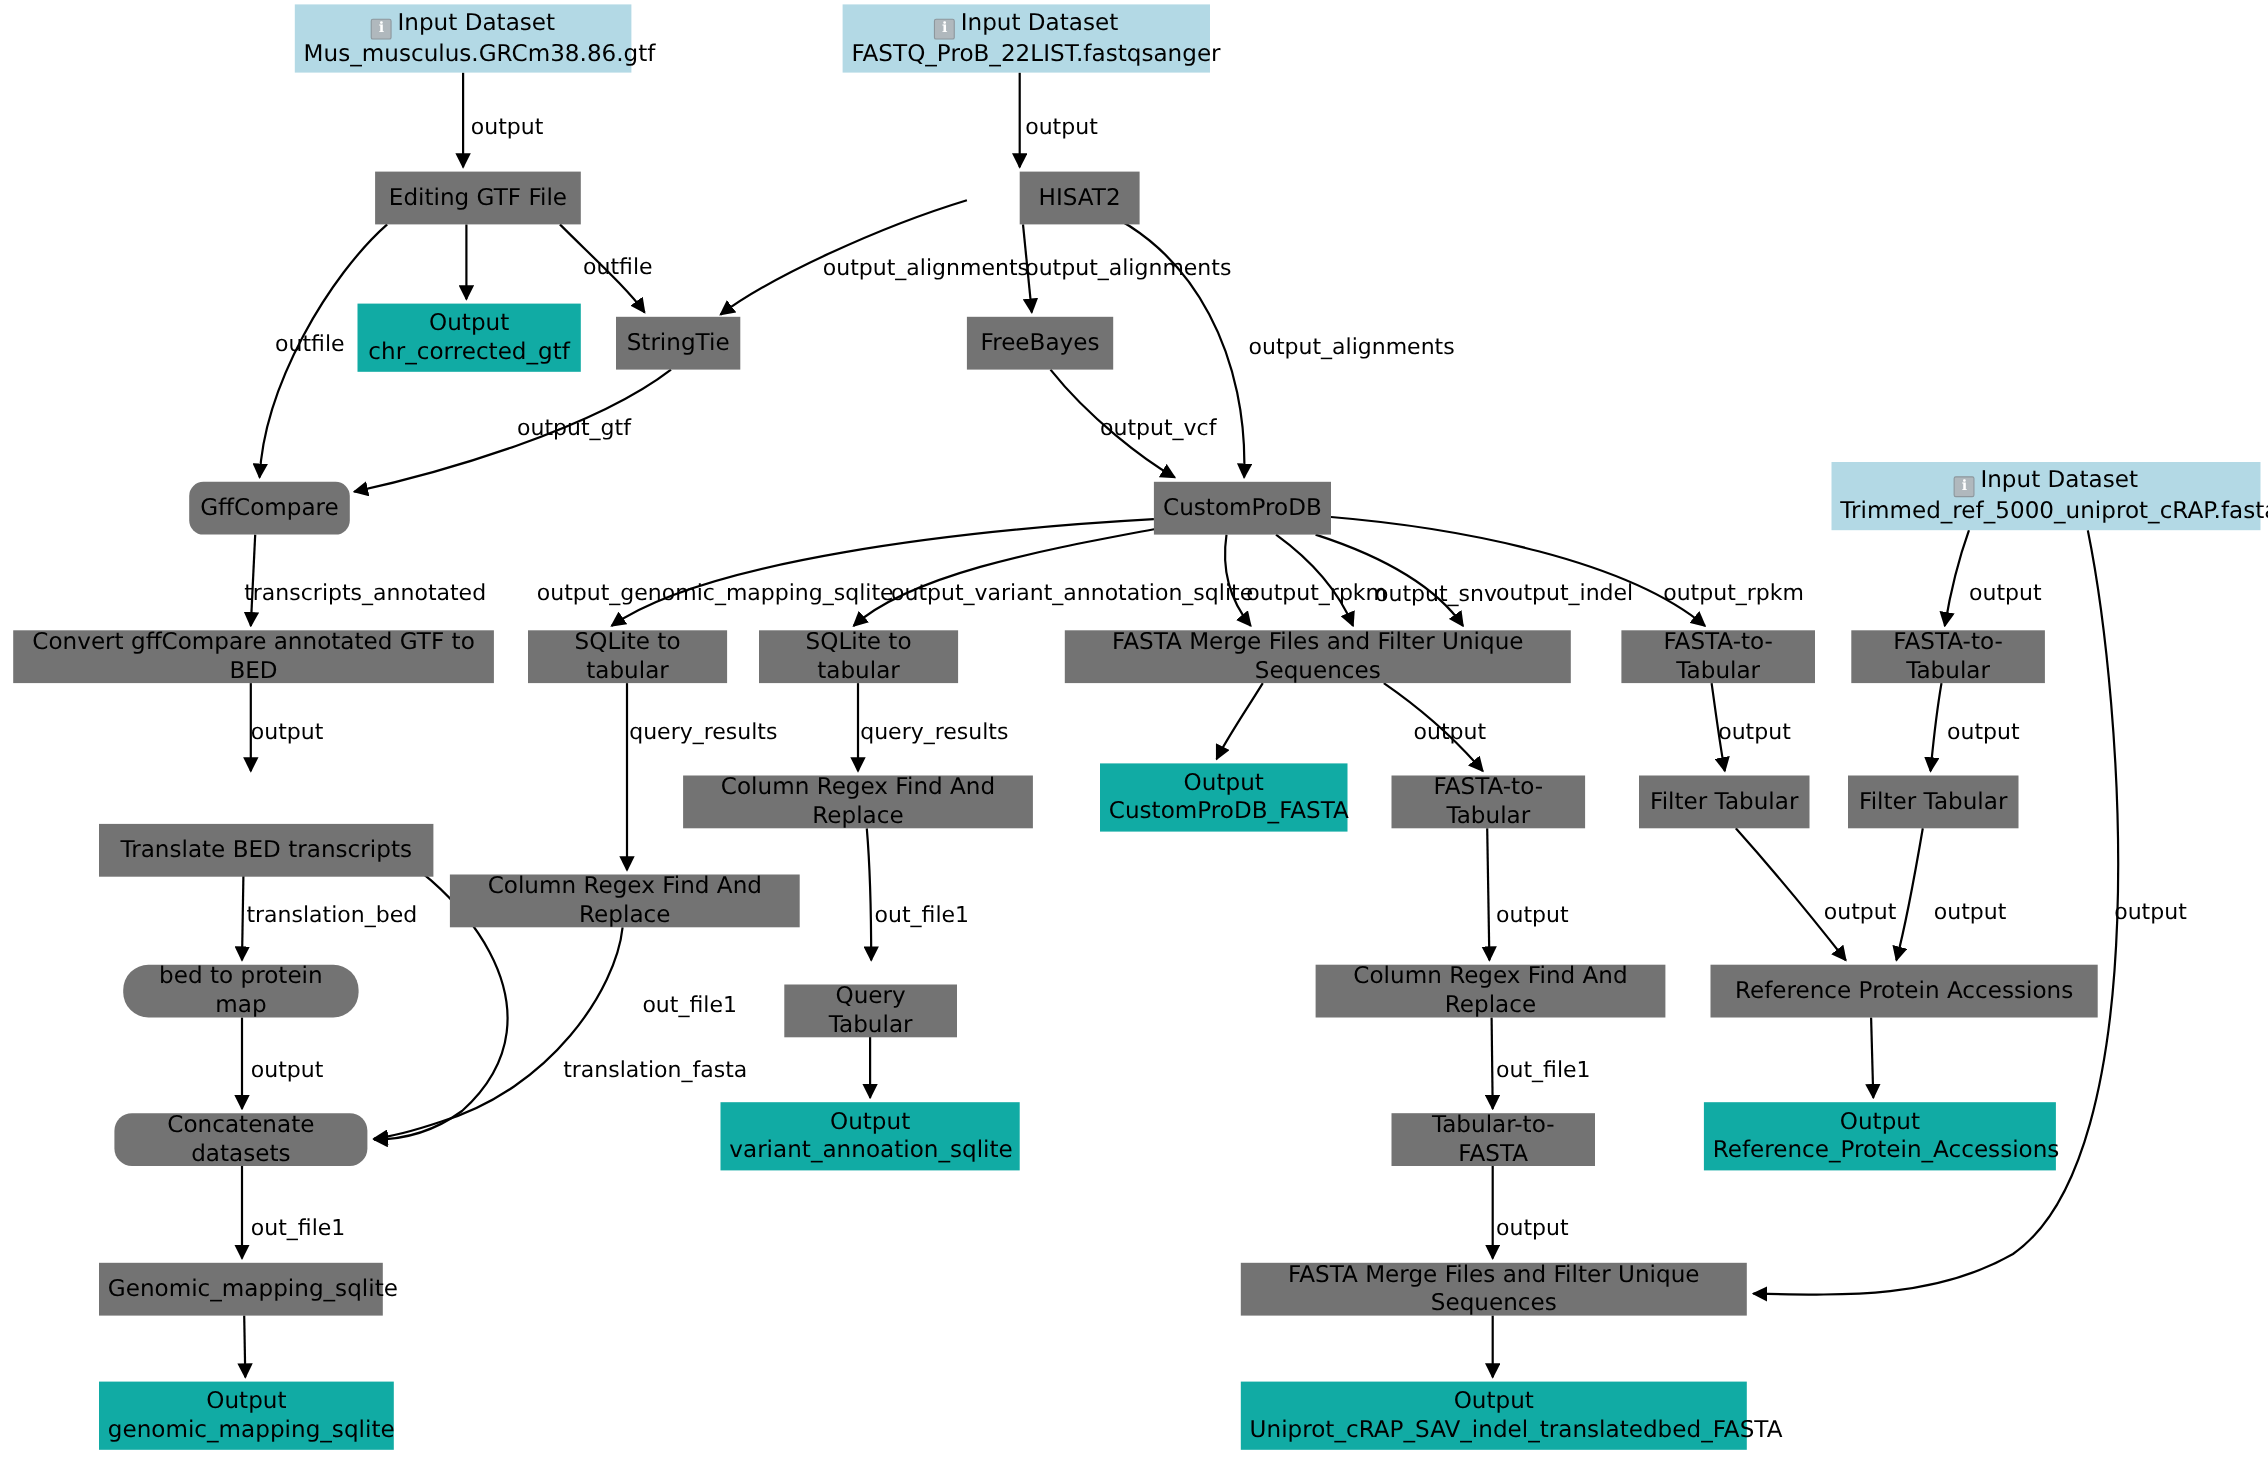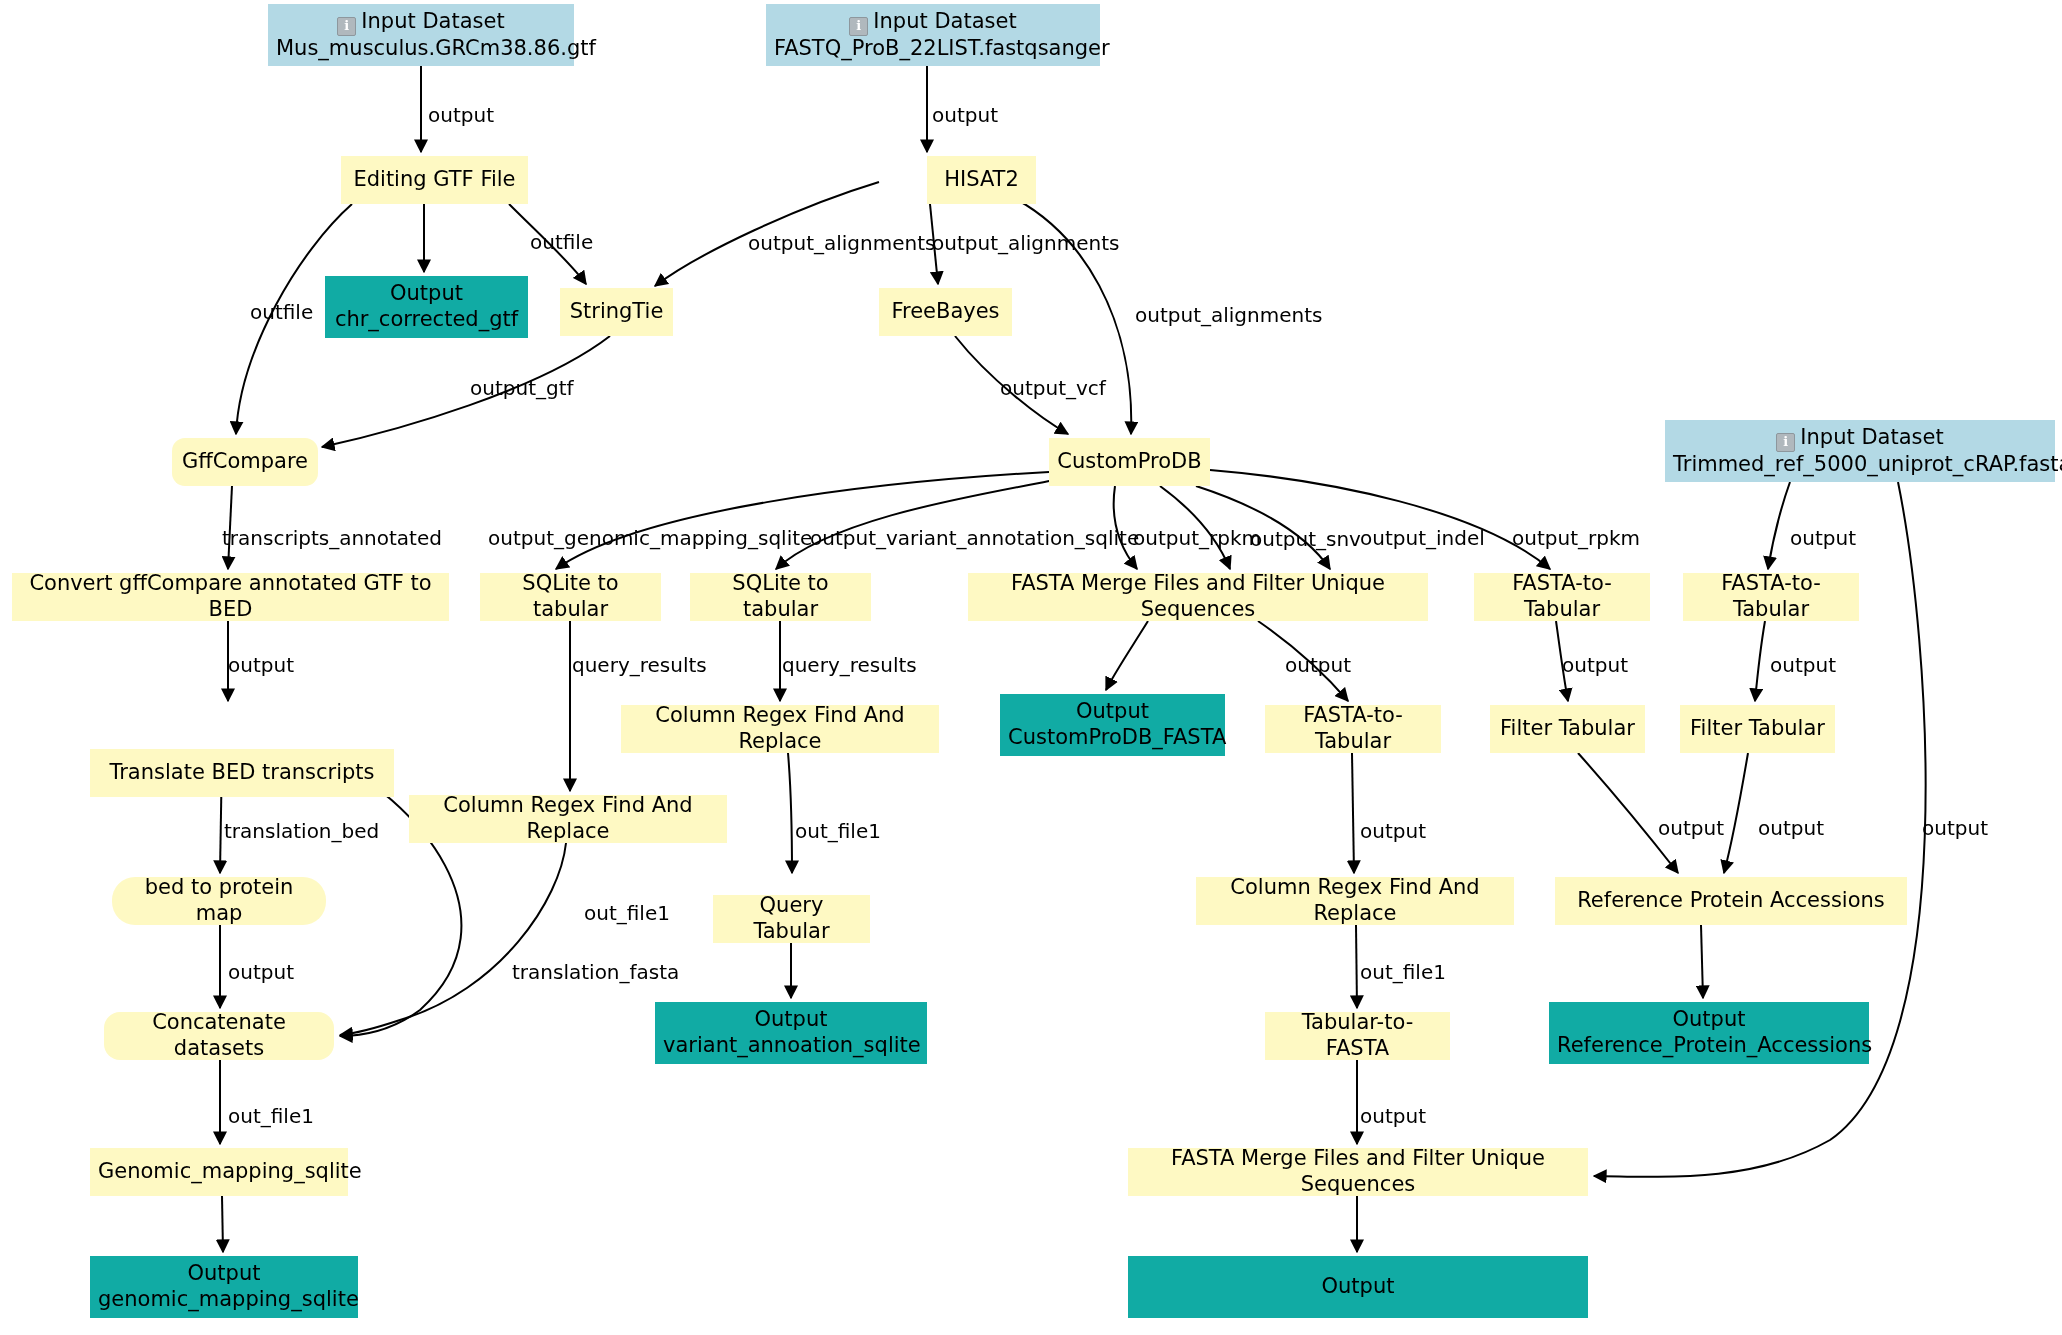--- a/index.html
+++ b/index.html
@@ -35,21 +35,21 @@
     font-size: 21px;
     line-height: 1.22;
     color: #000000;
     padding: 2px 8px;
     white-space: pre-line;
   }
   .node.input {
     background: #b3d9e5;
   }
   .node.tool {
-    background: #fef9c3;
+    background: #737373;
   }
   .node.output {
     background: #11aba4;
   }
   .node .label {
     width: 100%;
   }
   .info-badge {
     display: inline-block;
     width: 17px;
@@ -199,21 +199,21 @@
       <div class="node tool" style="left: 713px; top: 895px; width: 157px; height: 48px;"><div class="label"><div>Query Tabular</div></div></div>
       <div class="node tool" style="left: 1196px; top: 877px; width: 318px; height: 48px;"><div class="label"><div>Column Regex Find And Replace</div></div></div>
       <div class="node tool" style="left: 1555px; top: 877px; width: 352px; height: 48px;"><div class="label"><div>Reference Protein Accessions</div></div></div>
       <div class="node output" style="left: 655px; top: 1002px; width: 272px; height: 62px;"><div class="label"><div>Output</div><div>variant_annoation_sqlite</div></div></div>
       <div class="node tool" style="left: 104px; top: 1012px; width: 230px; height: 48px; border-radius: 16px;"><div class="label"><div>Concatenate datasets</div></div></div>
       <div class="node tool" style="left: 1265px; top: 1012px; width: 185px; height: 48px;"><div class="label"><div>Tabular-to-FASTA</div></div></div>
       <div class="node output" style="left: 1549px; top: 1002px; width: 320px; height: 62px;"><div class="label"><div>Output</div><div>Reference_Protein_Accessions</div></div></div>
       <div class="node tool" style="left: 90px; top: 1148px; width: 258px; height: 48px;"><div class="label"><div>Genomic_mapping_sqlite</div></div></div>
       <div class="node tool" style="left: 1128px; top: 1148px; width: 460px; height: 48px;"><div class="label"><div>FASTA Merge Files and Filter Unique Sequences</div></div></div>
       <div class="node output" style="left: 90px; top: 1256px; width: 268px; height: 62px;"><div class="label"><div>Output</div><div>genomic_mapping_sqlite</div></div></div>
-      <div class="node output" style="left: 1128px; top: 1256px; width: 460px; height: 62px;"><div class="label"><div>Output</div></div></div>
+      <div class="node output" style="left: 1128px; top: 1256px; width: 460px; height: 62px;"><div class="label"><div>Output</div><div>Uniprot_cRAP_SAV_indel_translatedbed_FASTA</div></div></div>
     </div>
   <div id="labels-layer">
       <span class="elabel" style="left: 428px; top: 105px;">output</span>
       <span class="elabel" style="left: 932px; top: 105px;">output</span>
       <span class="elabel" style="left: 250px; top: 302px;">outfile</span>
       <span class="elabel" style="left: 530px; top: 232px;">outfile</span>
       <span class="elabel" style="left: 748px; top: 233px;">output_alignments</span>
       <span class="elabel" style="left: 932px; top: 233px;">output_alignments</span>
       <span class="elabel" style="left: 1135px; top: 305px;">output_alignments</span>
       <span class="elabel" style="left: 470px; top: 378px;">output_gtf</span>

